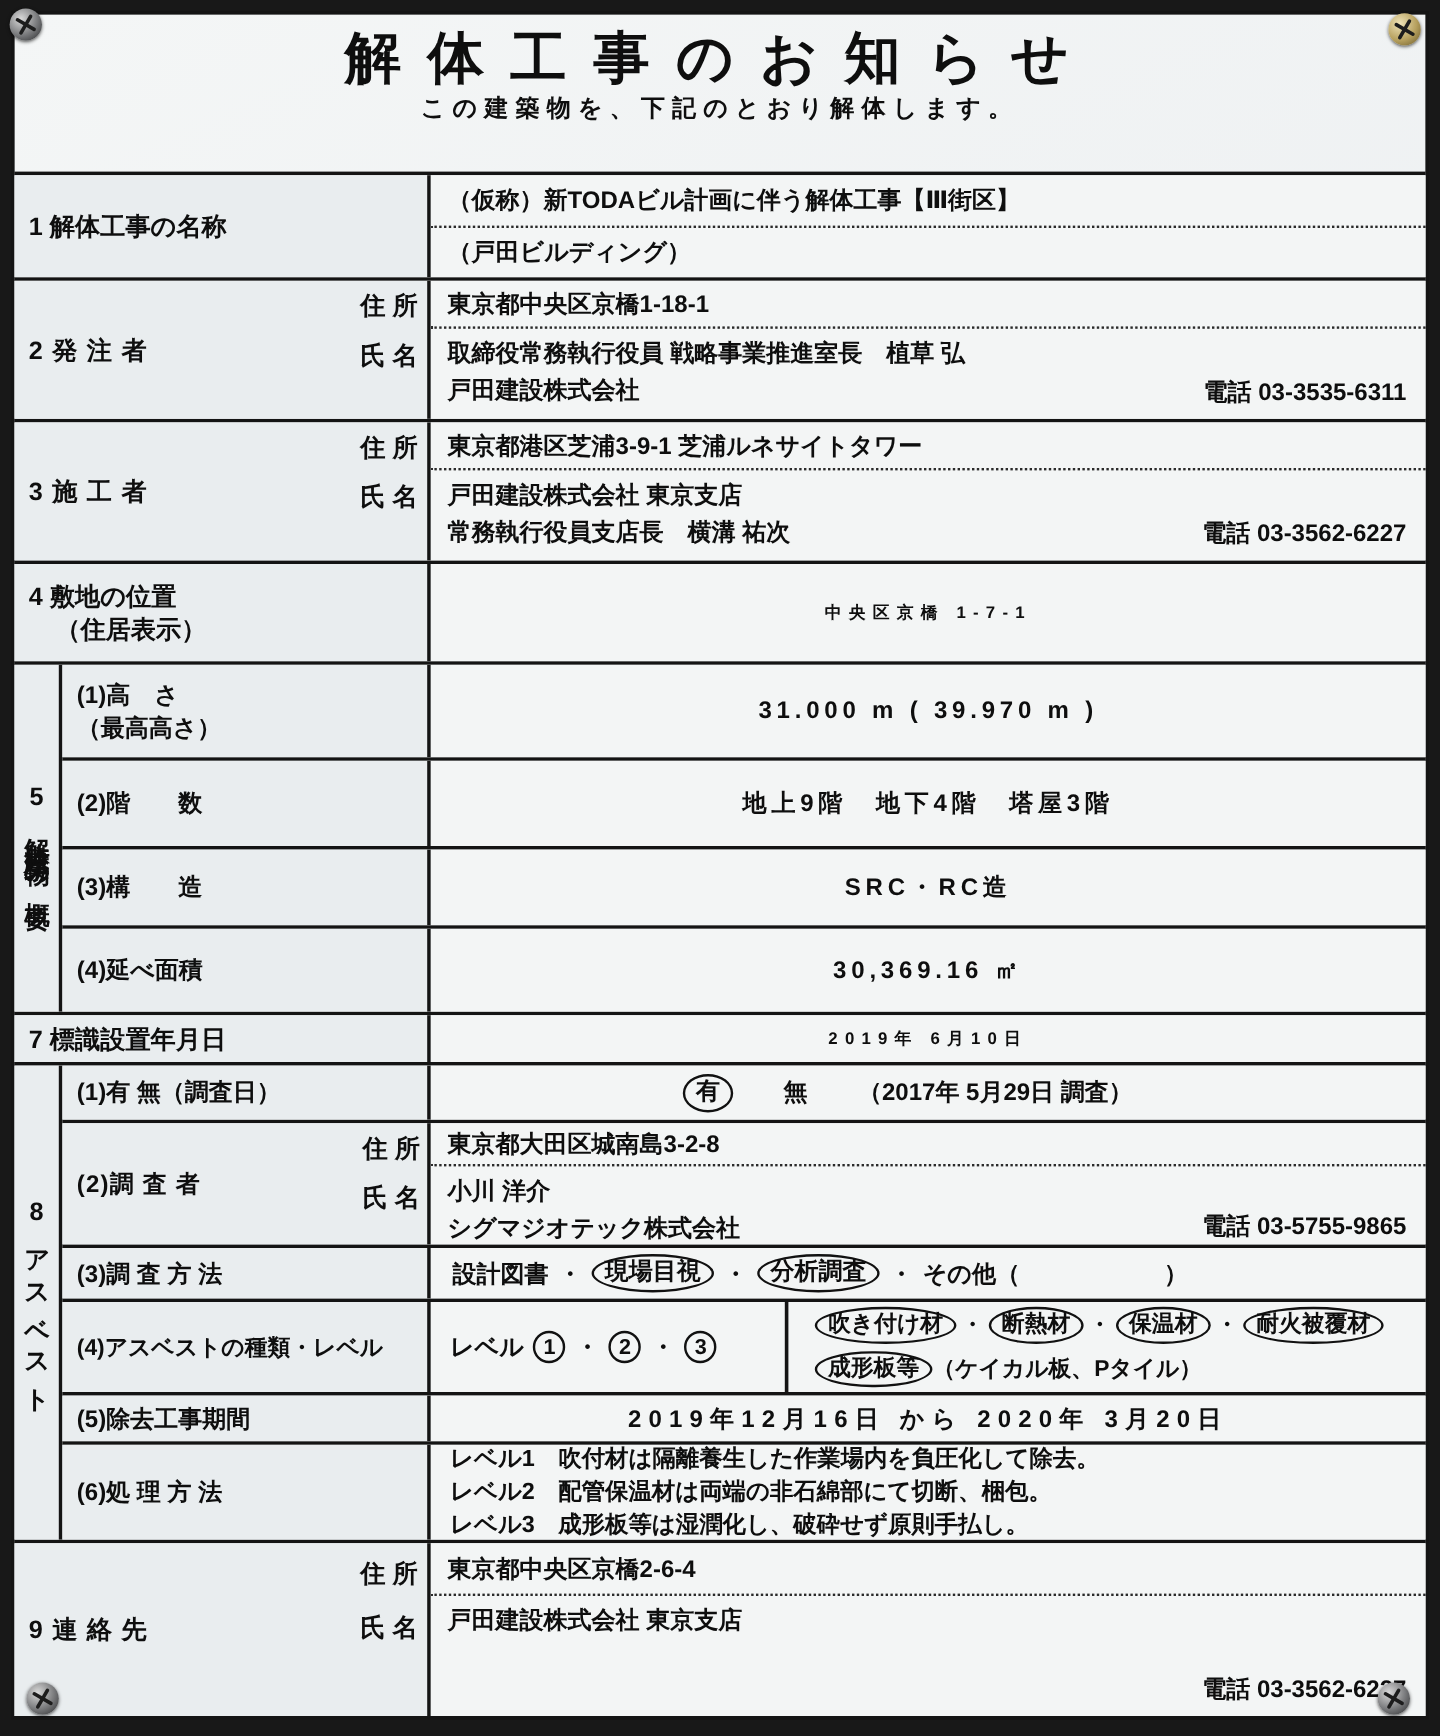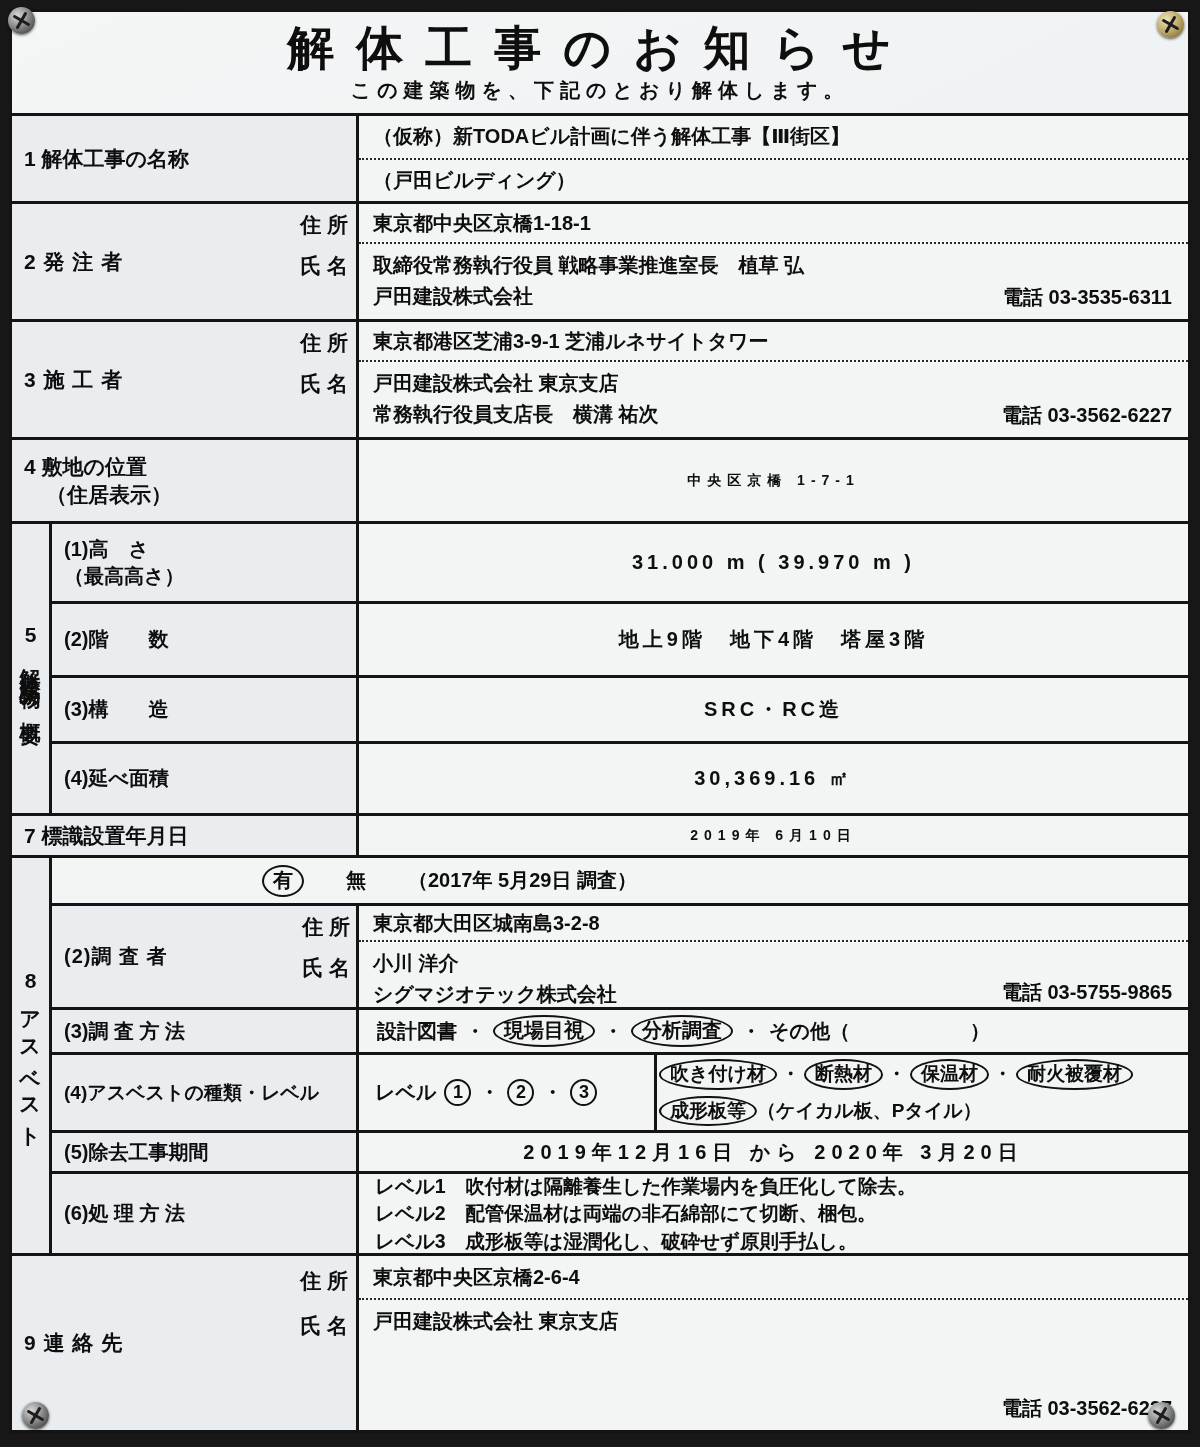--- a/index.html
+++ b/index.html
@@ -6,21 +6,21 @@
   body{
     width:1200px;height:1447px;background:#181818;position:relative;overflow:hidden;
     font-family:"Liberation Sans","DejaVu Sans",sans-serif;color:#0e0e0e;
   }
   .board{
     position:absolute;left:9px;top:9px;width:1182px;height:1424px;box-sizing:border-box;
     background:linear-gradient(155deg,#f4f6f6 0%,#eceff1 55%,#e3e7ea 100%);
     border:3px solid #141414;display:flex;flex-direction:column;
   }
   
-  .title-block{height:104px;box-sizing:border-box;border-bottom:3px solid #141414;text-align:center;padding-top:10px;}
+  .title-block{height:134px;box-sizing:border-box;border-bottom:3px solid #141414;text-align:center;padding-top:10px;}
   .title{font-size:47px;font-weight:bold;letter-spacing:22px;line-height:1.1;}
   .subtitle{font-size:20px;font-weight:bold;letter-spacing:6px;margin-top:3px;}
   
   .table{flex:1;display:flex;flex-direction:column;min-height:0;}
   .row{display:flex;border-bottom:3px solid #141414;box-sizing:border-box;}
   .table .row:last-child{border-bottom:none;flex:1;}
   .label-cell{
     width:347px;box-sizing:border-box;border-right:3px solid #141414;flex-shrink:0;
     background:#e9edef;font-weight:bold;font-size:21px;padding:4px 8px 4px 12px;display:flex;
   }
@@ -63,21 +63,21 @@
   }
   .num-circle{
     display:inline-flex;width:27px;height:27px;border:2px solid #111;border-radius:50%;
     align-items:center;justify-content:center;font-size:18px;box-sizing:border-box;
   }
   .sep{margin:0 8px;}
   .a1-content{flex-direction:row;align-items:center;padding-left:210px;gap:42px;}
   .a3-content{flex-direction:row;align-items:center;padding-left:18px;gap:0;}
   .a4-wrap{flex-direction:row;}
   .a4-left{width:298px;flex-shrink:0;box-sizing:border-box;border-right:3px solid #141414;display:flex;align-items:center;gap:8px;padding-left:16px;}
-  .a4-right{flex:1;display:flex;flex-direction:column;justify-content:space-between;padding:4px 2px;gap:6px;font-size:19px;}
+  .a4-right{flex:1;display:flex;flex-direction:column;justify-content:space-between;padding:4px 22px;gap:6px;font-size:19px;}
   .a4-line{display:flex;align-items:center;white-space:nowrap;}
   .a4-line .sep{margin:0 4px;}
   .a6-content{justify-content:center;padding-left:16px;gap:3px;font-size:19.5px;line-height:1.25;}
   
   .screw{position:absolute;width:27px;height:27px;border-radius:50%;
     background:radial-gradient(circle at 35% 32%,#d9d9d9,#77787a 55%,#303133 95%);
     box-shadow:0 1px 3px rgba(0,0,0,.65);}
   .screw.brass{background:radial-gradient(circle at 35% 32%,#efe3b8,#b6a05e 55%,#6d5c2c 95%);}
   .screw .slot1,.screw .slot2{position:absolute;left:4px;right:4px;top:12px;height:3px;background:#1d1d1d;border-radius:2px;}
   .screw .slot1{transform:rotate(30deg);}
@@ -182,20 +182,21 @@
       <div class="content-col center-all spaced">2019年 6月10日</div>
     </div>
 
     <div class="row" style="height:398px">
       <div class="vert-col">
         <div class="vert-text"><span>8</span><span>アスベスト</span></div>
       </div>
       <div class="subtable">
 
         <div class="sub-row" style="height:50px">
+          <div class="sub-label center-v">(1)有 無（調査日）</div>
           <div class="sub-content a1-content">
             <span class="oval">有</span>
             <span>無</span>
             <span>（2017年 5月29日 調査）</span>
           </div>
         </div>
 
         <div class="sub-row" style="height:104px">
           <div class="sub-label">
             <div class="main-label">(2)調 査 者</div>

